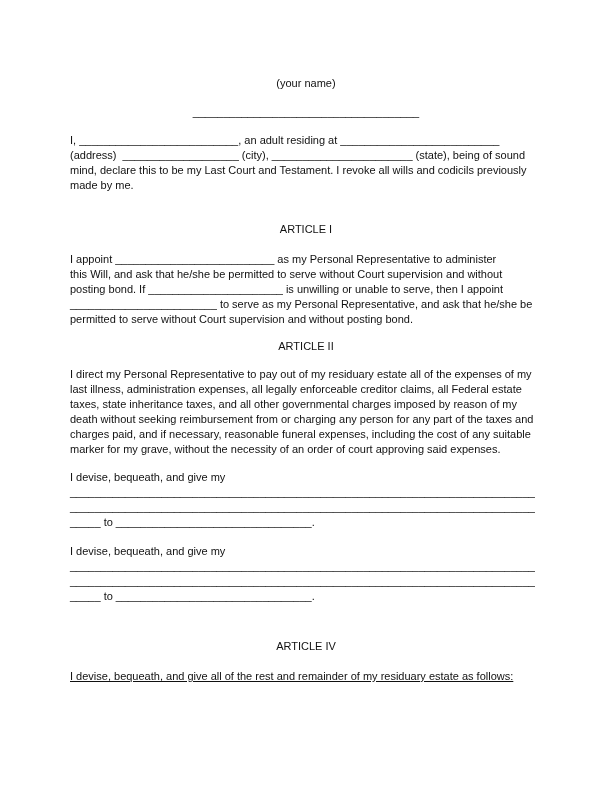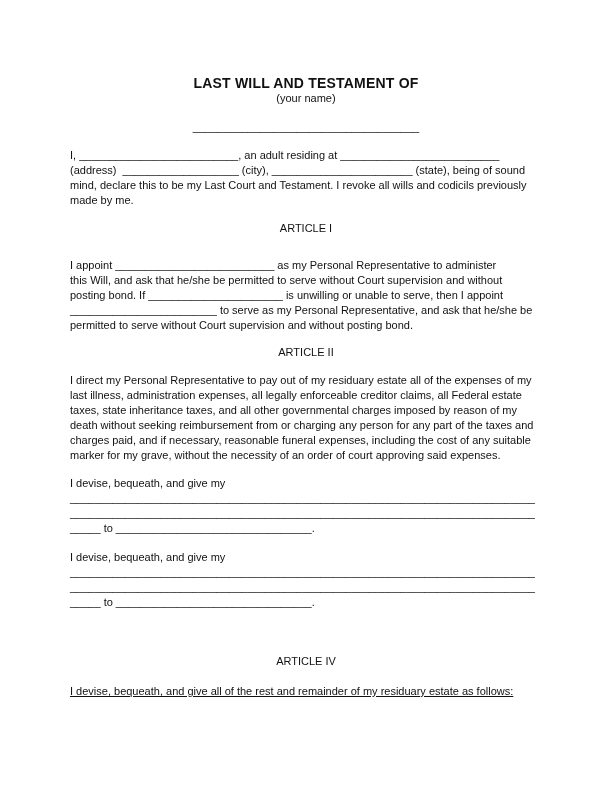--- a/index.html
+++ b/index.html
@@ -33,37 +33,36 @@
     font-size: 11px;
     line-height: 15px;
     white-space: pre;
   }
   .centered {
     text-align: center;
   }
   .name-line   { margin-top: 14px; }
   .name-cap    { margin-top: 0; }
   .opening     { margin-top: 13px; }
-  .h-art1      { margin-top: 13px; }
-  .p-art1      { margin-top: 22px; }
+  .h-art1      { margin-top: 29px; }
+  .p-art1      { margin-top: 15px; }
   .h-art2      { margin-top: 12px; }
   .p-art2      { margin-top: 13px; }
   .h-art3      { margin-top: 13px; }
   .p-clause1   { margin-top: 13px; }
   .p-clause2   { margin-top: 14px; }
-  .h-art4      { margin-top: 44px; }
+  .h-art4      { margin-top: 35px; }
   .p-art4      { margin-top: 15px; text-decoration: underline; }
 </style>
 </head>
 <body>
 
 <div class="page">
   <div class="content">
 
-    <div class="doc-title">LAST WILL AND TESTAMENT OF</div>
 
     <div class="body-text centered name-cap">(your name)</div>
 
     <div class="body-text centered name-line">_____________________________________</div>
 
     <div class="body-text opening">I, __________________________, an adult residing at __________________________
 (address)  ___________________ (city), _______________________ (state), being of sound
 mind, declare this to be my Last Court and Testament. I revoke all wills and codicils previously
 made by me.</div>
 

